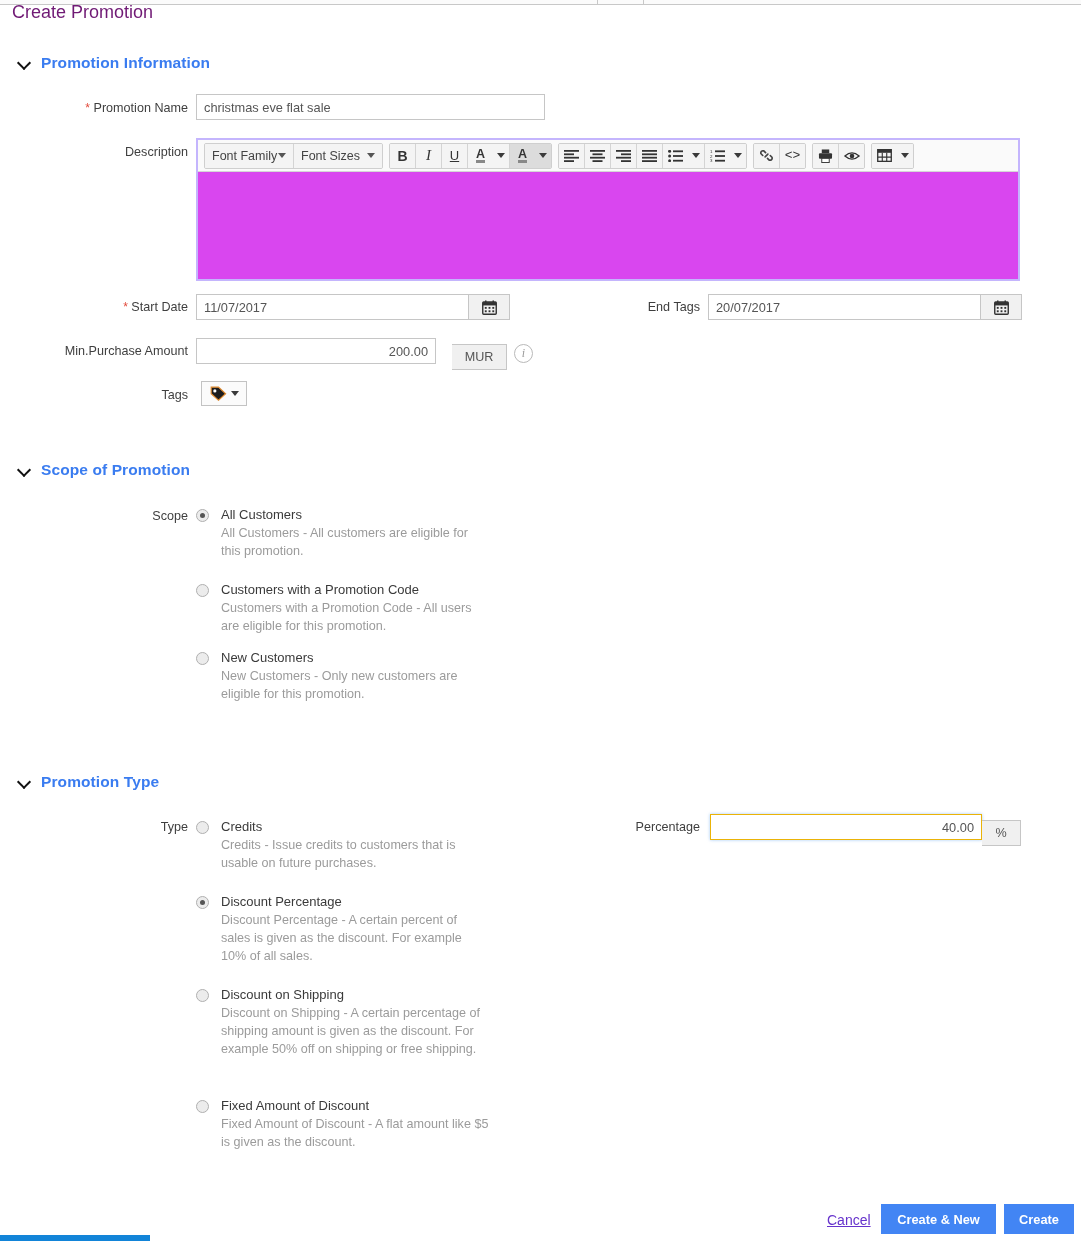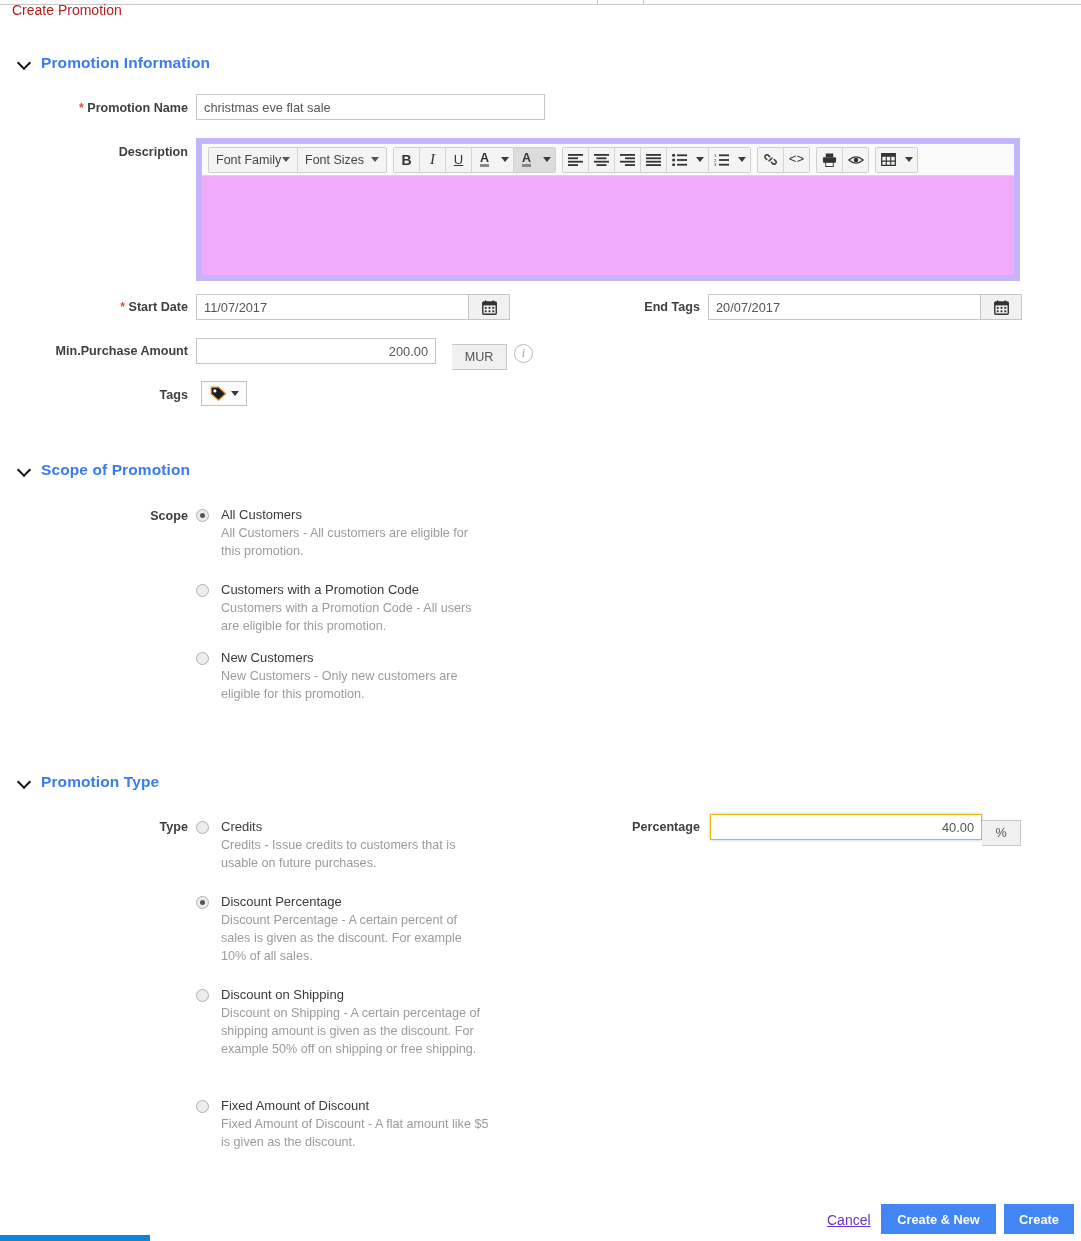--- a/index.html
+++ b/index.html
@@ -10,32 +10,32 @@
     color: #333333;
   }
   body { width: 1081px; height: 1241px; position: relative; overflow: hidden; }
 
   
   .tabstrip { position: absolute; top: 0; left: 0; width: 1081px; height: 5px;
               border-bottom: 1px solid #c8c8c8; background: #fbfbfb; }
   .tabstrip .seam { position: absolute; top: 0; width: 1px; height: 5px; background: #c8c8c8; }
 
   
-  .page-title { position: absolute; left: 12px; top: 2px; font-size: 14px; color: #b91c1c; }
+  .page-title { position: absolute; left: 12px; top: 2px; font-size: 18px; color: #701a75; }
 
   
   .section-head { position: absolute; left: 18px; display: flex; align-items: center; gap: 9px; }
   .chev { width: 14px; height: 14px; position: relative; flex: 0 0 auto; }
   .chev::before { content: ""; position: absolute; left: 1px; top: 2px;
       width: 8px; height: 8px; border-right: 2.4px solid #111; border-bottom: 2.4px solid #111;
       transform: rotate(45deg); }
   .section-title { font-size: 15.5px; font-weight: bold; color: #3a7cf0; letter-spacing: .1px; }
 
   
-  .lbl { position: absolute; font-size: 12.6px; font-weight: bold; color: #3f3f3f;
+  .lbl { position: absolute; font-size: 12.6px; font-weight: normal; color: #3f3f3f;
          text-align: right; white-space: nowrap; }
   .req { color: #e24a3b; font-size: 12px; }
 
   .inp { position: absolute; border: 1px solid #c6c6c6; background: #fff;
          font-family: "Liberation Sans", sans-serif; font-size: 12.8px; color: #555;
          padding: 0 7px; height: 26px; line-height: 24px; outline: none; }
   .inp.focused { border: 1px solid #eab308; box-shadow: 0 0 3px rgba(90,160,240,.55); }
   .inp.right { text-align: right; }
 
   .addon { position: absolute; height: 26px; line-height: 25px;
@@ -52,21 +52,21 @@
               display: flex; align-items: center; justify-content: center; cursor: pointer; }
 
   .tagsbtn { position: absolute; height: 25px; width: 46px; border: 1px solid #c3c3c3;
              background: #fbfbfb; display: flex; align-items: center;
              justify-content: center; gap: 4px; cursor: pointer; }
   .caret { width: 0; height: 0; border-left: 4.5px solid transparent;
            border-right: 4.5px solid transparent; border-top: 5px solid #3a3a3a; }
 
   
   .editor { position: absolute; left: 196px; top: 138px; width: 824px; height: 143px;
-            border: 6px solid #c4b5fd; background: #f0abfc; }
+            border: 2px solid #c4b5fd; background: #d946ef; }
   .toolbar { height: 32px; background: #fafafa; border-bottom: 1px solid #d6d6d6;
              display: flex; align-items: center; padding: 0 3px; }
   .tgroup { display: flex; align-items: center; height: 26px;
             border: 1px solid #cfcfcf; border-radius: 2px; background: #f4f4f4;
             margin: 0 3px; overflow: hidden; }
   .tbtn { height: 24px; min-width: 25px; display: flex; align-items: center;
           justify-content: center; font-size: 12.5px; color: #333; cursor: pointer;
           padding: 0 4px; background: #f4f4f4; }
   .tbtn.active { background: #dcdcdc; }
   .tbtn.sel { min-width: 88px; justify-content: space-between; padding: 0 7px; color: #444; }

